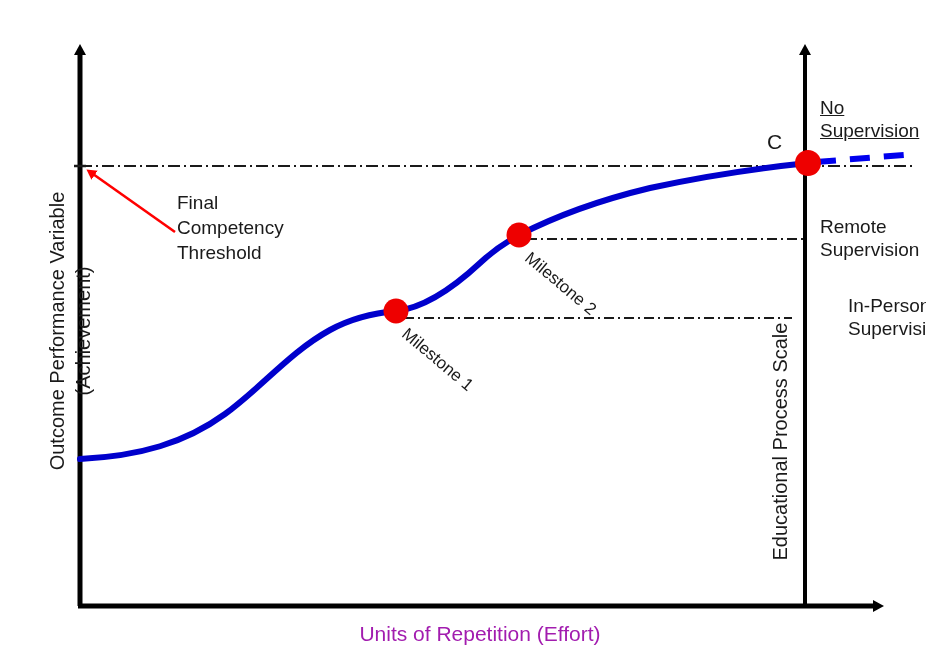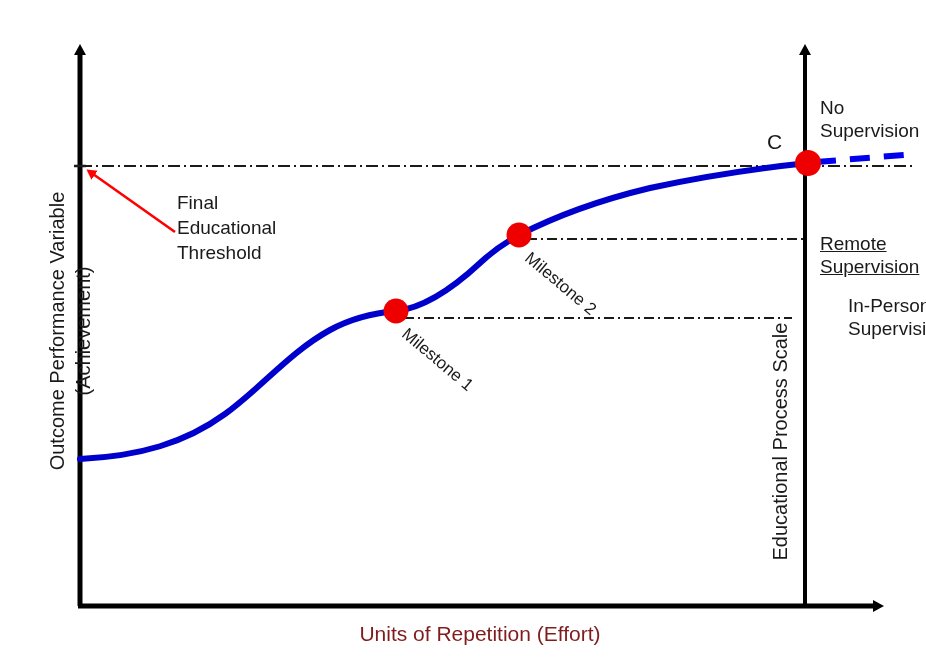--- a/index.html
+++ b/index.html
@@ -43,42 +43,42 @@
     color: #1a1a1a;
     white-space: pre;
   }
   #xlabel {
     position: absolute;
     left: 180px;
     top: 622px;
     width: 600px;
     text-align: center;
     font-size: 21px;
-    color: #7f1d1d;
+    color: #a21caf;
   }
   #eps-label {
     position: absolute;
     left: 560px;
     top: 430px;
     width: 440px;
     text-align: center;
     transform: rotate(-90deg);
     transform-origin: 50% 50%;
     font-size: 20px;
     color: #1a1a1a;
     white-space: pre;
   }
   #fct-label {
     left: 177px;
     top: 190px;
     font-size: 19px;
     line-height: 25px;
   }
-  #sup-no { left: 820px; top: 96px; }
-  #sup-remote { left: 820px; top: 232px; text-decoration: underline; }
+  #sup-no { left: 820px; top: 96px; text-decoration: underline; }
+  #sup-remote { left: 820px; top: 215px; }
   #sup-inperson { left: 848px; top: 294px; }
   #c-label {
     left: 767px;
     top: 130px;
     font-size: 21px;
   }
   .ms-label {
     position: absolute;
     color: #1a1a1a;
     font-family: "Liberation Sans", sans-serif;
@@ -149,21 +149,21 @@
     <line x1="175" y1="232" x2="93" y2="174" stroke="#ff0000" stroke-width="2.6" marker-end="url(#red-arrowhead)"></line>
   </svg>
 
   <div id="ylabel"><span>Outcome Performance Variable</span><br><span>(Achievement)</span></div>
 
   <div id="xlabel">Units of Repetition (Effort)</div>
 
   <div id="eps-label">Educational Process Scale</div>
 
   <div class="lbl" id="fct-label">Final
-Educational
+Competency
 Threshold</div>
 
   <div class="lbl" id="c-label">C</div>
 
   <div class="ms-label" id="ms1-label">Milestone 1</div>
   <div class="ms-label" id="ms2-label">Milestone 2</div>
 
   <div class="lbl" id="sup-no">No
 Supervision</div>
   <div class="lbl" id="sup-remote">Remote

